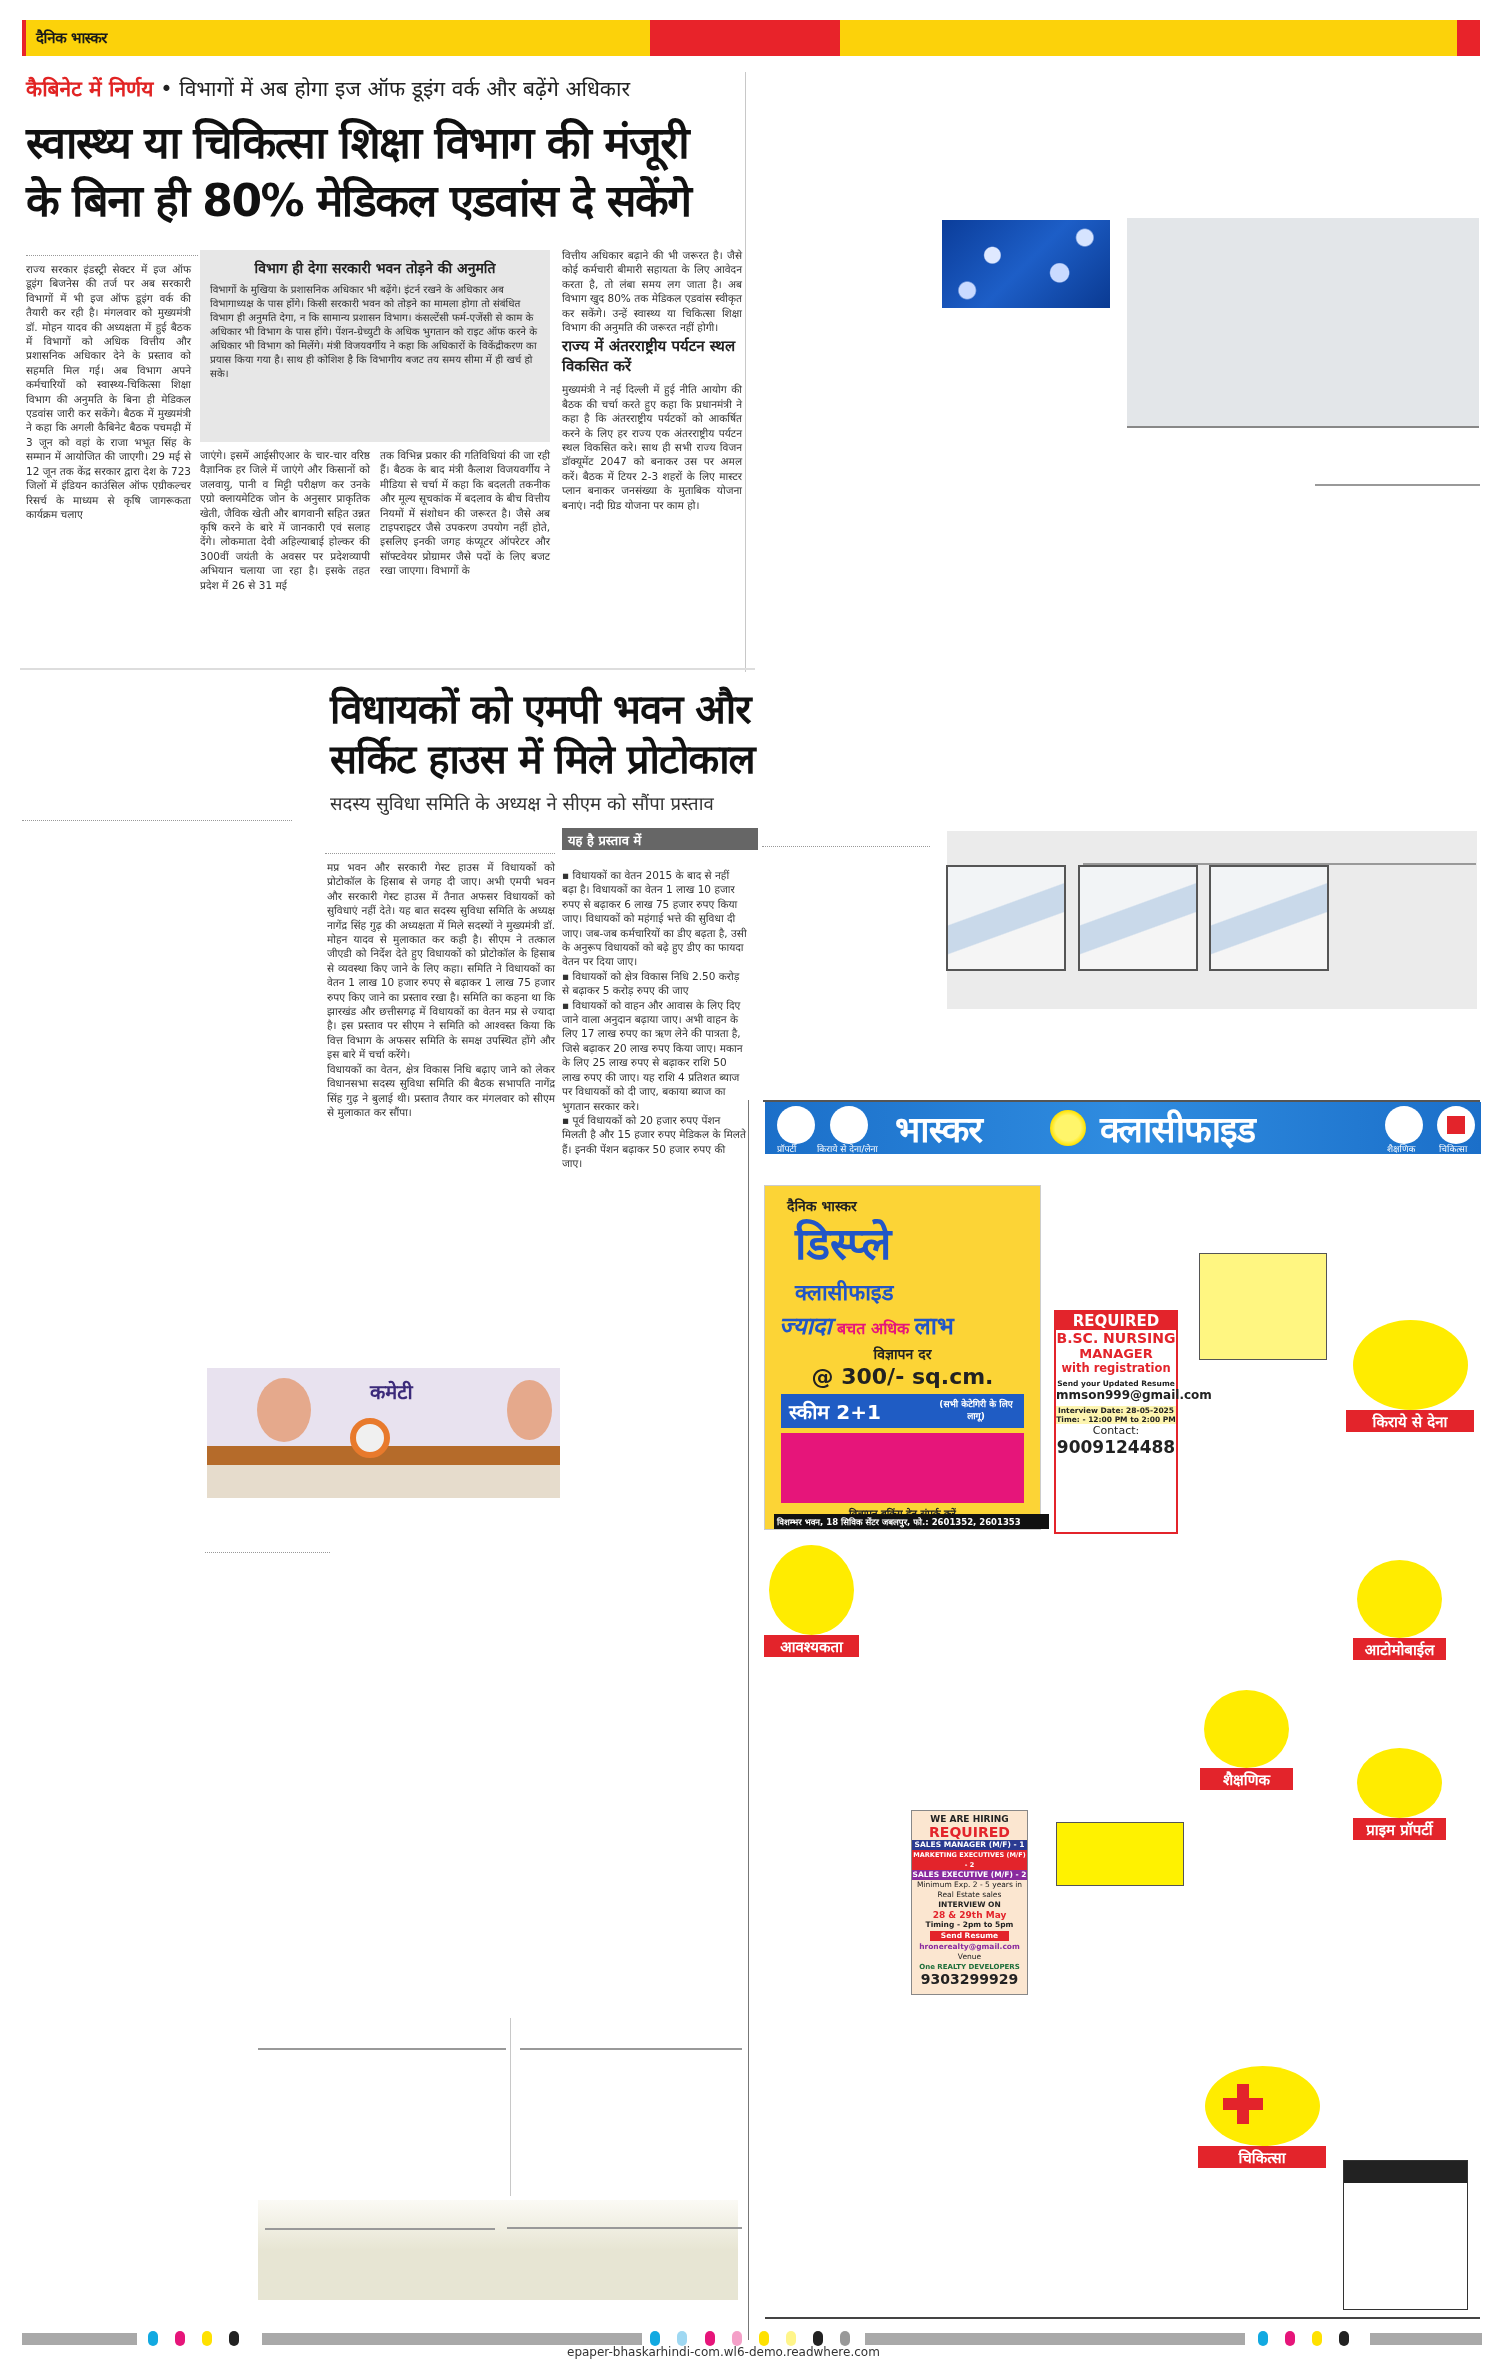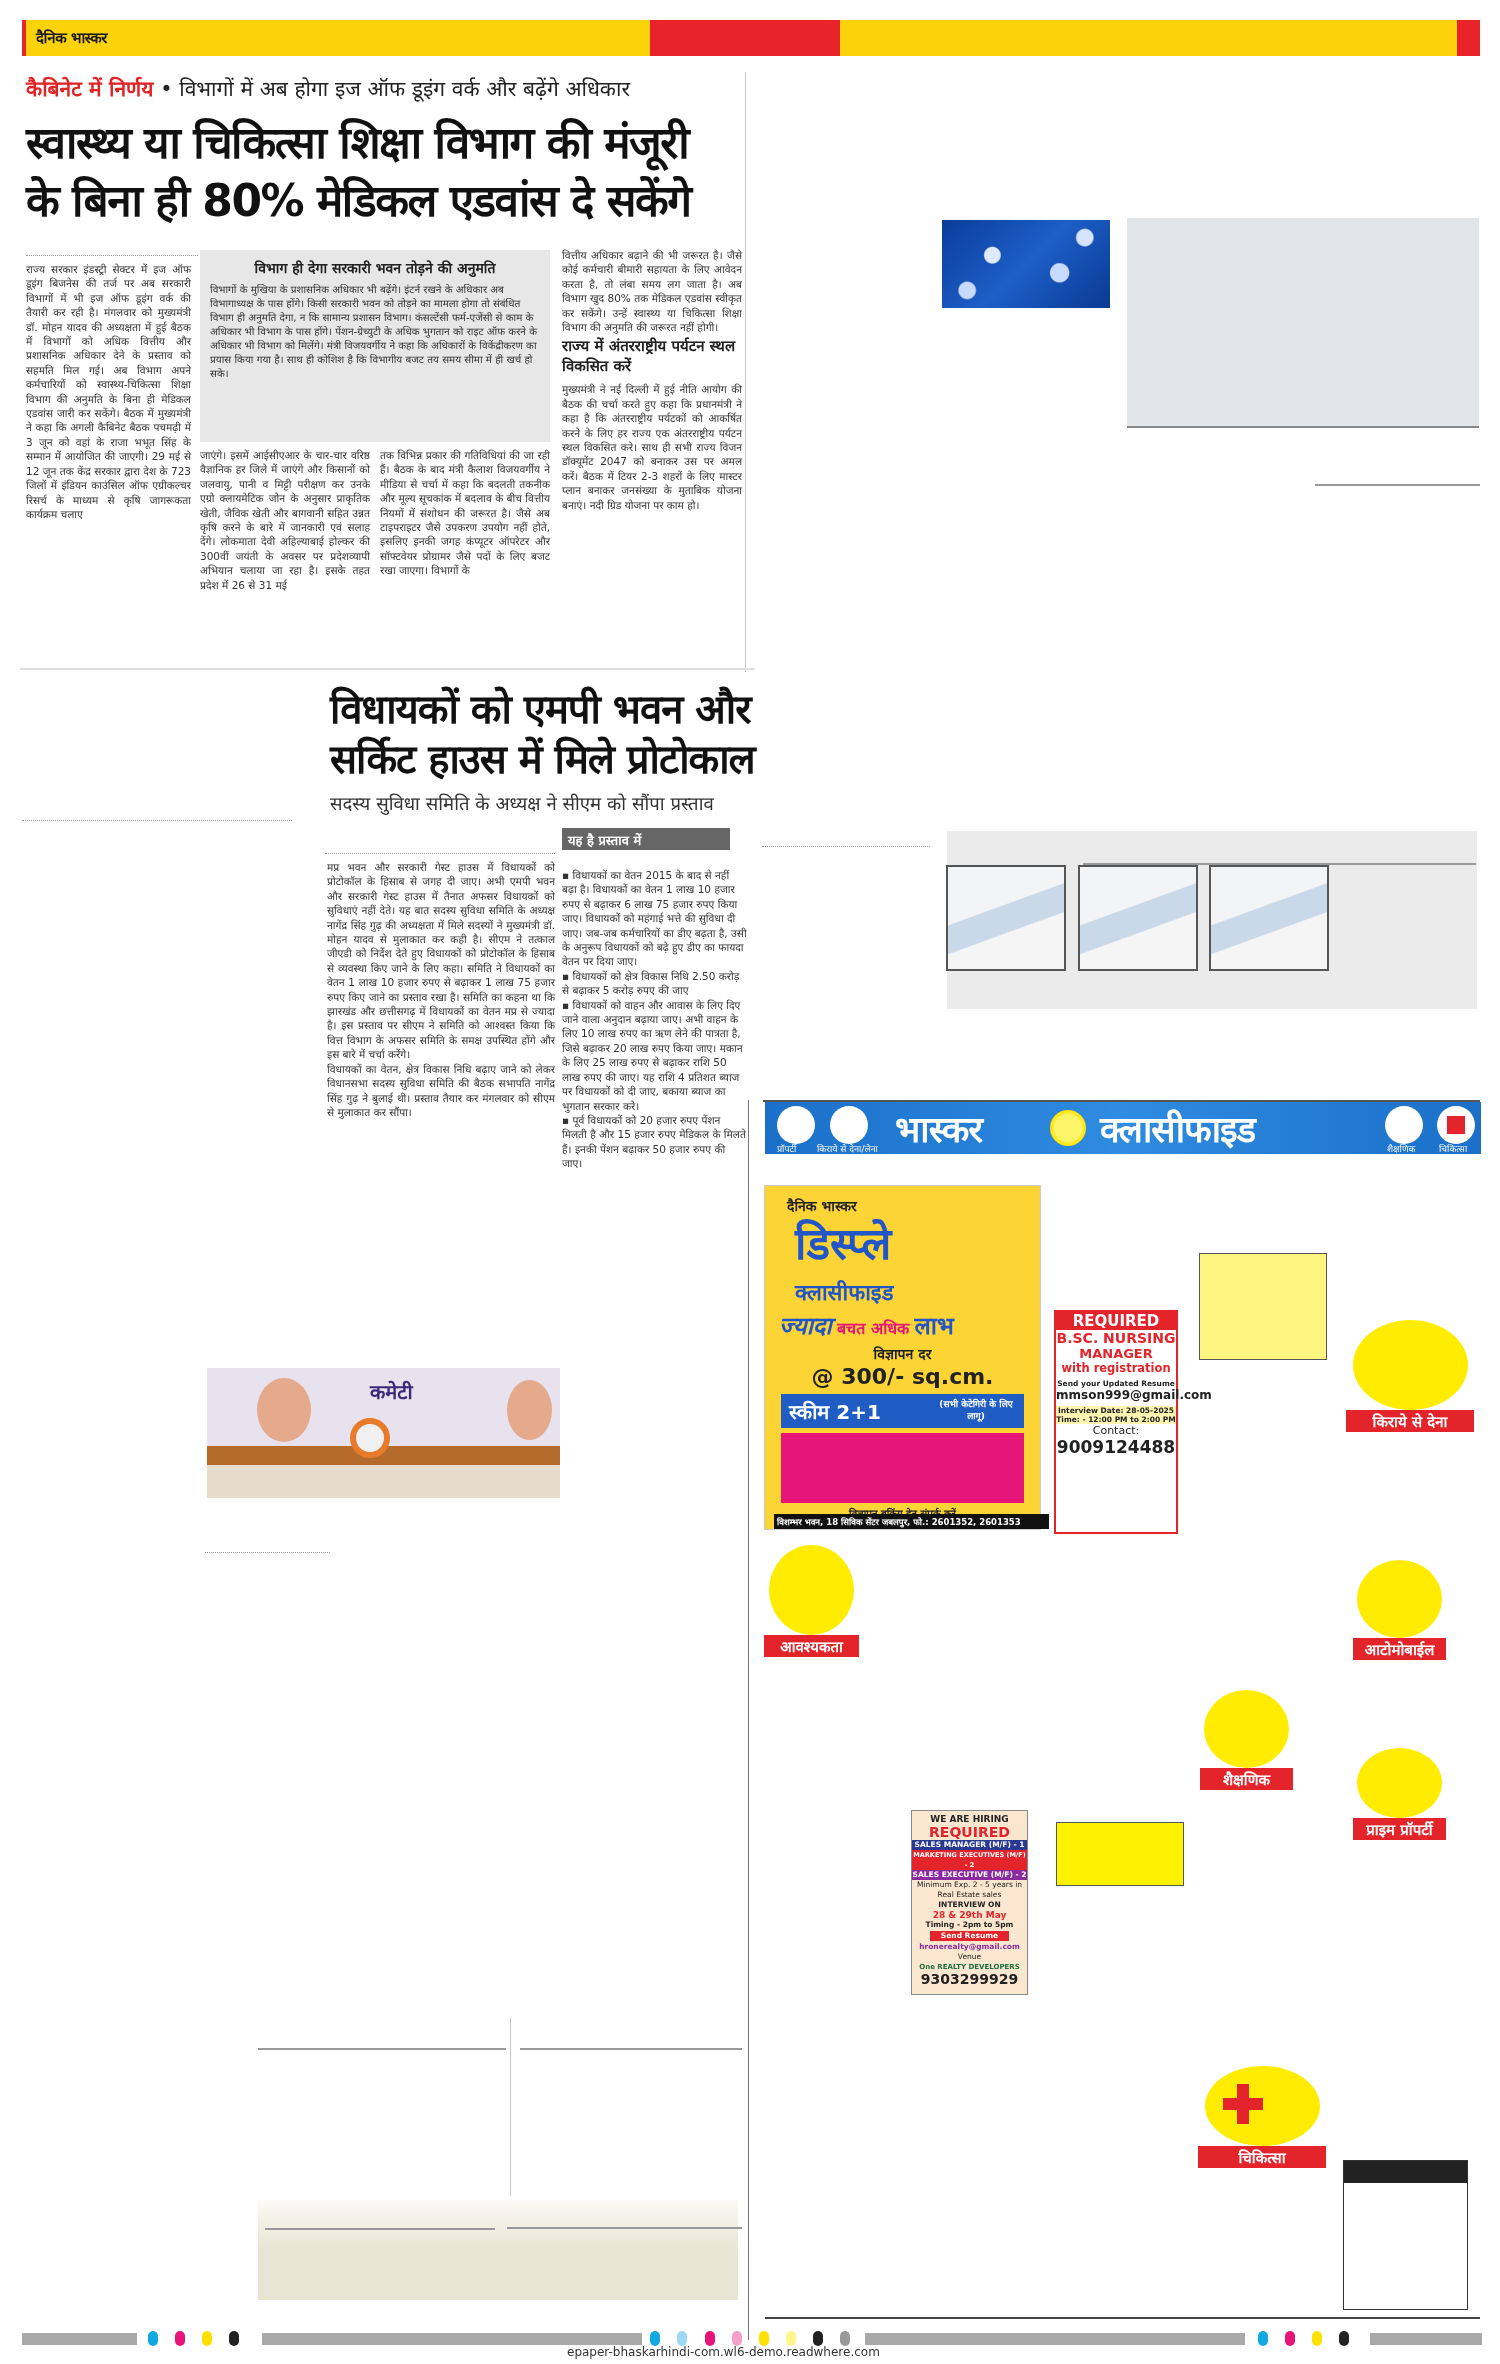--- a/index.html
+++ b/index.html
@@ -16,21 +16,21 @@
   .head1 { left: 26px; top: 114px; font-size: 44px; font-weight: bold; line-height: 58px; color: #111; letter-spacing: -1.5px; white-space: nowrap; }
   .vrule { background: #c8c8c8; width: 1px; }
   .col-text { font-size: 10.5px; line-height: 14.4px; text-align: justify; color: #333; }
   .dotsep { border-top: 1px dotted #999; height: 0; }
   .boxgray { left: 200px; top: 250px; width: 350px; height: 192px; background: #e7e7e7; padding: 8px 10px; }
   .boxgray h3 { font-size: 14px; font-weight: bold; text-align: center; margin-bottom: 6px; color: #222; }
   .boxgray p { font-size: 10.2px; line-height: 14px; color: #333; }
   .subhead { font-size: 15px; font-weight: bold; line-height: 20px; color: #222; }
   .head2 { left: 330px; top: 684px; font-size: 40px; font-weight: bold; line-height: 50px; color: #111; letter-spacing: -1px; white-space: nowrap; }
   .deck2 { left: 330px; top: 790px; font-size: 18.5px; color: #333; white-space: nowrap; }
-  .proposal-hdr { left: 562px; top: 828px; width: 168px; height: 22px; background: #666; color: #fff; font-size: 13px; font-weight: bold; padding: 3px 6px; }
+  .proposal-hdr { left: 562px; top: 828px; width: 196px; height: 22px; background: #666; color: #fff; font-size: 13px; font-weight: bold; padding: 3px 6px; }
   .bullets p { margin: 0; }
   
   .virus { left: 942px; top: 220px; width: 168px; height: 88px; background: radial-gradient(circle at 30% 40%, #dfe9ff 0 6%, transparent 7%), radial-gradient(circle at 70% 60%, #c9daff 0 7%, transparent 8%), radial-gradient(circle at 85% 20%, #d6e4ff 0 5%, transparent 6%), radial-gradient(circle at 15% 80%, #c9daff 0 5%, transparent 6%), linear-gradient(135deg, #0b3d9a, #1d5ec7 50%, #0a3a92); }
   .torn { left: 1127px; top: 218px; width: 352px; height: 210px; background: #e3e6e9; border-bottom: 2px solid #888; }
   .grayline { background: #999; height: 2px; }
   .comic-bg { left: 947px; top: 831px; width: 530px; height: 178px; background: #ebebeb; }
   .comic { border: 2px solid #555; background: linear-gradient(160deg, #f2f4f6 0 40%, #c9d9ea 41% 60%, #f5f5f5 61%); }
   .photo { left: 207px; top: 1368px; width: 353px; height: 130px; background: linear-gradient(180deg, #e8e2ef 0 60%, #b56b2a 60% 75%, #e6dccc 75%); }
   .photo-face { border-radius: 50%; background: #e5a98c; }
   .photo-label { left: 370px; top: 1378px; font-size: 20px; font-weight: bold; color: #3b2a7a; }
@@ -110,21 +110,21 @@
 
 <div class="abs col-text" style="left:327px; top:860px; width:228px;">
   <div>मप्र भवन और सरकारी गेस्ट हाउस में विधायकों को प्रोटोकॉल के हिसाब से जगह दी जाए। अभी एमपी भवन और सरकारी गेस्ट हाउस में तैनात अफसर विधायकों को सुविधाएं नहीं देते। यह बात सदस्य सुविधा समिति के अध्यक्ष नागेंद्र सिंह गुढ़ की अध्यक्षता में मिले सदस्यों ने मुख्यमंत्री डॉ. मोहन यादव से मुलाकात कर कही है। सीएम ने तत्काल जीएडी को निर्देश देते हुए विधायकों को प्रोटोकॉल के हिसाब से व्यवस्था किए जाने के लिए कहा। समिति ने विधायकों का वेतन 1 लाख 10 हजार रुपए से बढ़ाकर 1 लाख 75 हजार रुपए किए जाने का प्रस्ताव रखा है। समिति का कहना था कि झारखंड और छत्तीसगढ़ में विधायकों का वेतन मप्र से ज्यादा है। इस प्रस्ताव पर सीएम ने समिति को आश्वस्त किया कि वित्त विभाग के अफसर समिति के समक्ष उपस्थित होंगे और इस बारे में चर्चा करेंगे।</div>
   <div>विधायकों का वेतन, क्षेत्र विकास निधि बढ़ाए जाने को लेकर विधानसभा सदस्य सुविधा समिति की बैठक सभापति नागेंद्र सिंह गुढ़ ने बुलाई थी। प्रस्ताव तैयार कर मंगलवार को सीएम से मुलाकात कर सौंपा।</div>
 </div>
 
 <div class="abs proposal-hdr">यह है प्रस्ताव में</div>
 <div class="abs col-text bullets" style="left:562px; top:868px; width:185px; text-align:left;">
   <p>▪ विधायकों का वेतन 2015 के बाद से नहीं बढ़ा है। विधायकों का वेतन 1 लाख 10 हजार रुपए से बढ़ाकर 6 लाख 75 हजार रुपए किया जाए। विधायकों को महंगाई भत्ते की सुविधा दी जाए। जब-जब कर्मचारियों का डीए बढ़ता है, उसी के अनुरूप विधायकों को बढ़े हुए डीए का फायदा वेतन पर दिया जाए।</p>
   <p>▪ विधायकों को क्षेत्र विकास निधि 2.50 करोड़ से बढ़ाकर 5 करोड़ रुपए की जाए</p>
-  <p>▪ विधायकों को वाहन और आवास के लिए दिए जाने वाला अनुदान बढ़ाया जाए। अभी वाहन के लिए 10 लाख रुपए का ऋण लेने की पात्रता है, जिसे बढ़ाकर 20 लाख रुपए किया जाए। मकान के लिए 25 लाख रुपए से बढ़ाकर राशि 50 लाख रुपए की जाए। यह राशि 4 प्रतिशत ब्याज पर विधायकों को दी जाए, बकाया ब्याज का भुगतान सरकार करे।</p>
+  <p>▪ विधायकों को वाहन और आवास के लिए दिए जाने वाला अनुदान बढ़ाया जाए। अभी वाहन के लिए 17 लाख रुपए का ऋण लेने की पात्रता है, जिसे बढ़ाकर 20 लाख रुपए किया जाए। मकान के लिए 25 लाख रुपए से बढ़ाकर राशि 50 लाख रुपए की जाए। यह राशि 4 प्रतिशत ब्याज पर विधायकों को दी जाए, बकाया ब्याज का भुगतान सरकार करे।</p>
   <p>▪ पूर्व विधायकों को 20 हजार रुपए पेंशन मिलती है और 15 हजार रुपए मेडिकल के मिलते हैं। इनकी पेंशन बढ़ाकर 50 हजार रुपए की जाए।</p>
 </div>
 <div class="abs vrule" style="left:748px; top:1100px; height:1240px; background:#777;"></div>
 
 <div class="abs comic-bg"></div>
 <div class="abs grayline" style="left:1083px; top:863px; width:393px;"></div>
 <div class="abs dotsep" style="left:762px; top:846px; width:168px;"></div>
 <div class="abs comic" style="left:946px; top:865px; width:120px; height:106px;"></div>
 <div class="abs comic" style="left:1078px; top:865px; width:120px; height:106px;"></div>
 <div class="abs comic" style="left:1209px; top:865px; width:120px; height:106px;"></div>

